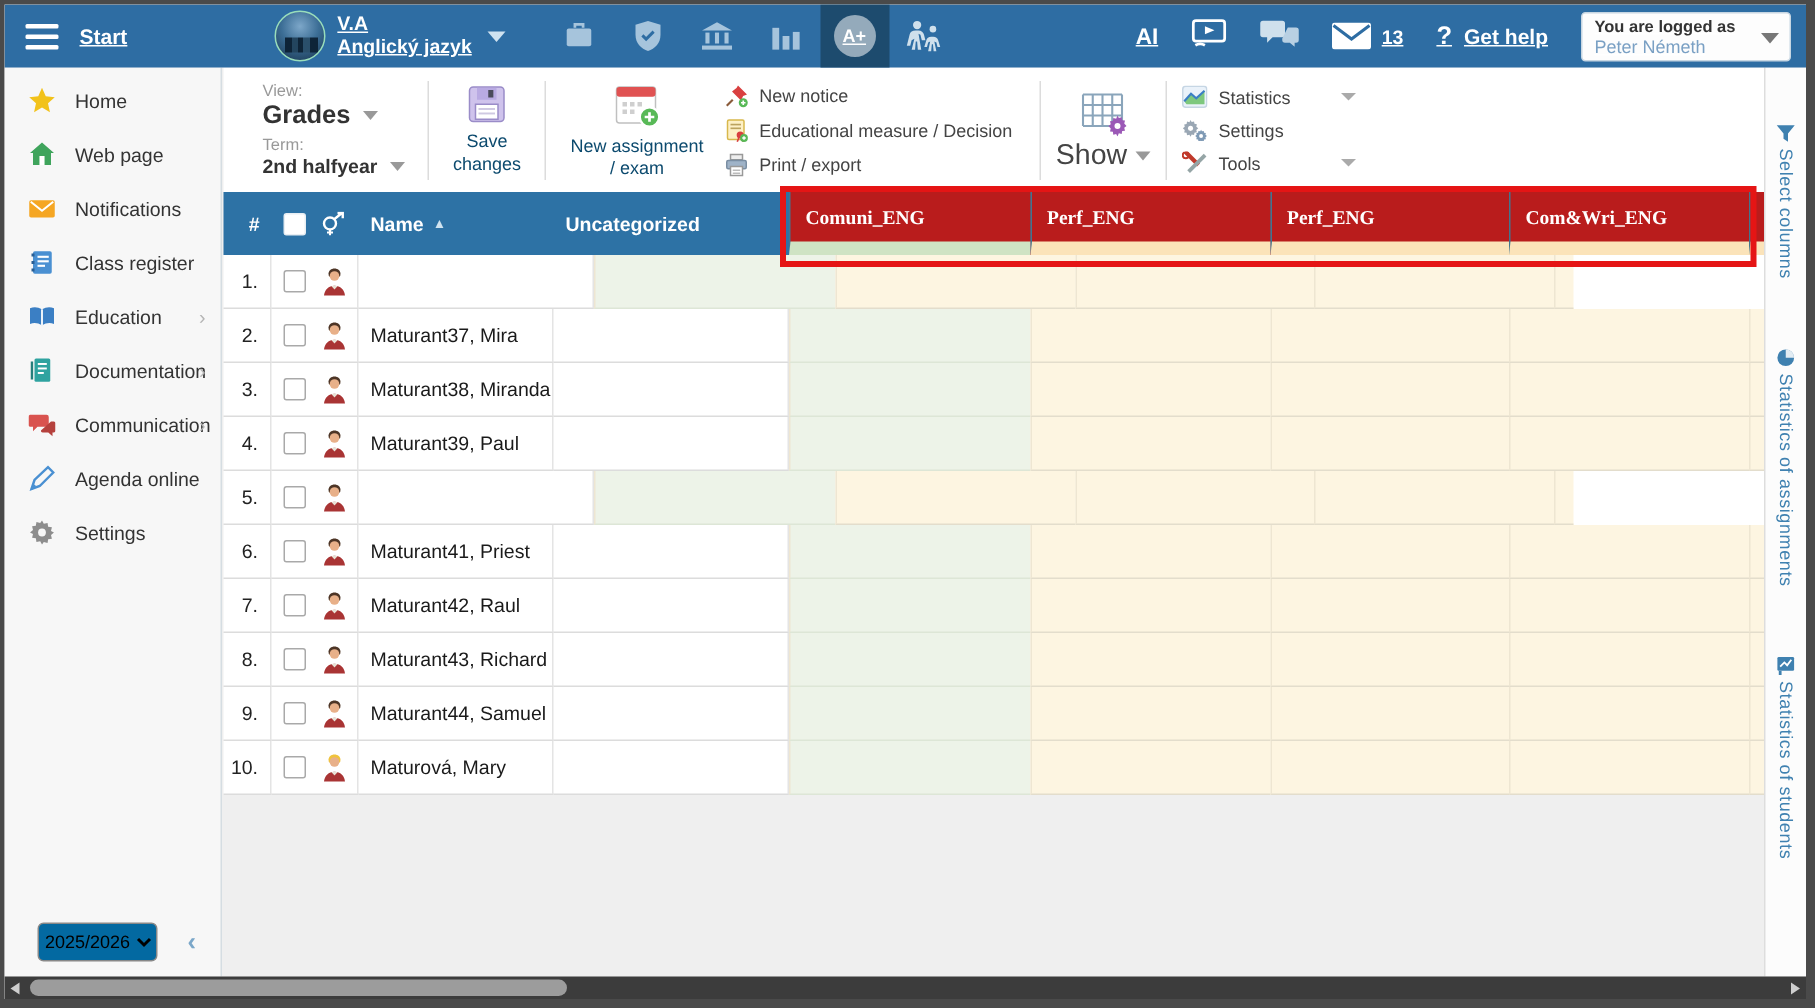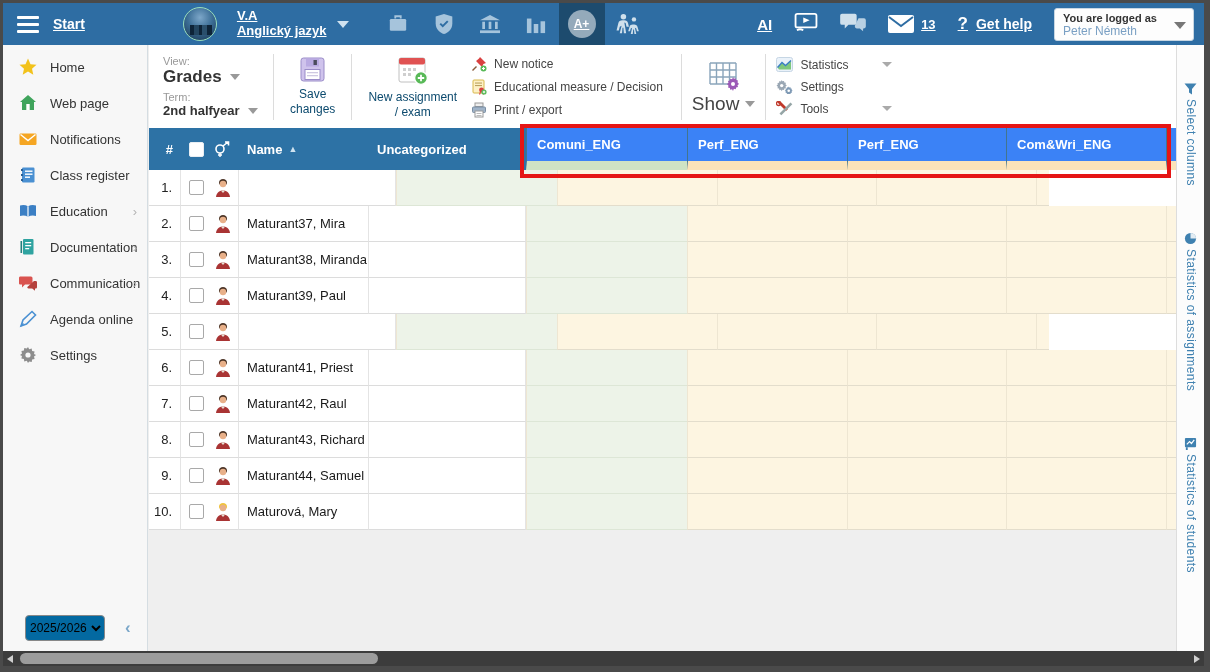--- a/index.html
+++ b/index.html
@@ -12,21 +12,21 @@
             display:flex; align-items:center; color:#fff; z-index:30;text-decoration:underline; }
   .hamburger { margin-left:14px; cursor:pointer; display:flex; flex-direction:column; gap:4px; }
   .hamburger i { display:block; width:22px; height:3px; background:#fff; border-radius:1px; }
   .start-label { font-weight:bold; font-size:14px; margin-left:14px; cursor:pointer; }
   .class-chip { display:flex; align-items:center; margin-left:98px; cursor:pointer; }
   .class-avatar { width:34px; height:34px; border-radius:50%;
                   background:radial-gradient(circle at 50% 30%, #7da7c9 0%, #3c6e96 45%, #18344e 100%);
                   border:1px solid #9db; position:relative; overflow:hidden; }
   .class-avatar:after { content:""; position:absolute; left:6px; bottom:5px; width:22px; height:10px;
                         background:linear-gradient(90deg,#0e2438 20%, #23455f 20% 40%, #0e2438 40% 55%, #2a4f6b 55% 75%, #0e2438 75%); }
-  .class-text { margin-left:20px; line-height:1.15; }
+  .class-text { margin-left:8px; line-height:1.15; }
   .class-text .l1, .class-text .l2 { font-weight:bold; font-size:13px; }
   .caret { width:0; height:0; border-left:6px solid transparent; border-right:6px solid transparent;
            border-top:7px solid #cfe2f0; margin-left:10px; }
   .tb-icons { display:flex; align-items:center; margin-left:26px; }
   .tb-ic { width:46px; height:42px; display:flex; align-items:center; justify-content:center; cursor:pointer; }
   .tb-ic.active { background:#1d4b6e; }
   .grades-circle { width:28px; height:28px; border-radius:50%; background:#94aabb; color:#fff;
                    font-weight:bold; font-size:12px; display:flex; align-items:center; justify-content:center; }
   .tb-right { margin-left:auto; display:flex; align-items:center; gap:22px; margin-right:10px; }
   .ai-label { font-weight:bold; font-size:15px; cursor:pointer; }
@@ -49,21 +49,21 @@
   .side-item:first-child { margin-top:4px; }
   .side-item .chev { position:absolute; right:10px; color:#b5b5b5; font-size:13px; }
   .side-bottom { position:absolute; bottom:10px; left:0; width:145px; display:flex; align-items:center; }
   .year-select { margin-left:22px; width:80px; height:26px; font-size:12px; font-family:"Liberation Sans",sans-serif;
                  border:1px solid #888; border-radius:4px; background:#0369a1; }
   .collapse-arrow { margin-left:20px; color:#7ba7c9; font-size:17px; font-weight:bold; cursor:pointer; }
 
   
   .content { position:absolute; left:146px; top:42px; right:28px; bottom:15px; background:#efefef; }
   .toolbar { position:absolute; left:0; top:0; right:0; height:83px; background:#fff;
-             display:flex; align-items:center; }
+             display:flex; align-items:center;padding-left:12px; }
   .tdiv { width:1px; height:66px; background:#dcdcdc; margin:0 10px; }
   .view-group { margin-left:14px; width:100px; }
   .small-lab { color:#999; font-size:11px; }
   .big-val { color:#333; font-weight:bold; font-size:17px; display:flex; align-items:center; cursor:pointer; }
   .med-val { color:#333; font-weight:bold; font-size:13px; display:flex; align-items:center; cursor:pointer; }
   .view-group .caret { border-top-color:#999; margin-left:8px; border-left-width:5px; border-right-width:5px; border-top-width:6px; }
   .tool-btn { display:flex; flex-direction:column; align-items:center; justify-content:center; gap:4px;
               font-size:12px; color:#0c4a6e; text-align:center; cursor:pointer; line-height:1.25; padding:0 6px; }
   .menu-col { display:flex; flex-direction:column; gap:7px; margin:0 8px; }
   .menu-item { display:flex; align-items:center; gap:7px; font-size:12px; color:#444; cursor:pointer; }
@@ -76,21 +76,21 @@
 
   
   .grid { position:absolute; left:0; top:83px; width:1030px; }
   .grid-header { display:flex; height:42px; background:#2d72a5; color:#fff; }
   .hc { display:flex; align-items:center; font-weight:bold; font-size:13px; }
   .c-num  { width:32px; justify-content:flex-end; padding-right:8px; }
   .c-sel  { width:58px; padding-left:8px; gap:9px; }
   .c-name { width:130px; padding-left:8px; }
   .c-uncat{ width:157px; padding-left:8px; }
   .g0 { width:161px; } .g1 { width:160px; } .g2 { width:159px; } .g3 { width:160px; } .gp { width:13px; }
-  .hc.gcol { background:#3b82f6; padding-left:10px; border-left:1px solid #42758f; border-bottom:9px solid #fbe3b9; }
+  .hc.gcol { background:#b91c1c; padding-left:10px; border-left:1px solid #42758f; border-bottom:9px solid #fbe3b9;font-family:Liberation Serif, serif; }
   .hc.gcol.green { border-bottom-color:#cfe3c4; }
   .sort-arrow { font-size:9px; color:#cfe3f0; margin-left:6px; }
   .hdr-cb { width:15px; height:15px; background:#fff; border:1px solid #e8eef3; border-radius:2px; cursor:pointer; }
   .grid-row { display:flex; height:36px; background:#fff; }
   .grid-row .rc { display:flex; align-items:center; border-bottom:1px solid #dcdcdc; height:36px; font-size:13px; color:#1a1a1a; }
   .grid-row .c-num { border-right:1px solid #e4e4e4; color:#222; }
   .grid-row .c-sel { border-right:1px solid #e4e4e4; }
   .grid-row .c-name { border-right:1px solid #e4e4e4; }
   .grid-row .c-uncat { border-right:1px solid #e4e4e4; }
   .grid-row .gcell { border-left:1px solid #eee6d2; border-bottom:1px solid #e3ddcc; background:#fdf5e1; cursor:pointer; }

